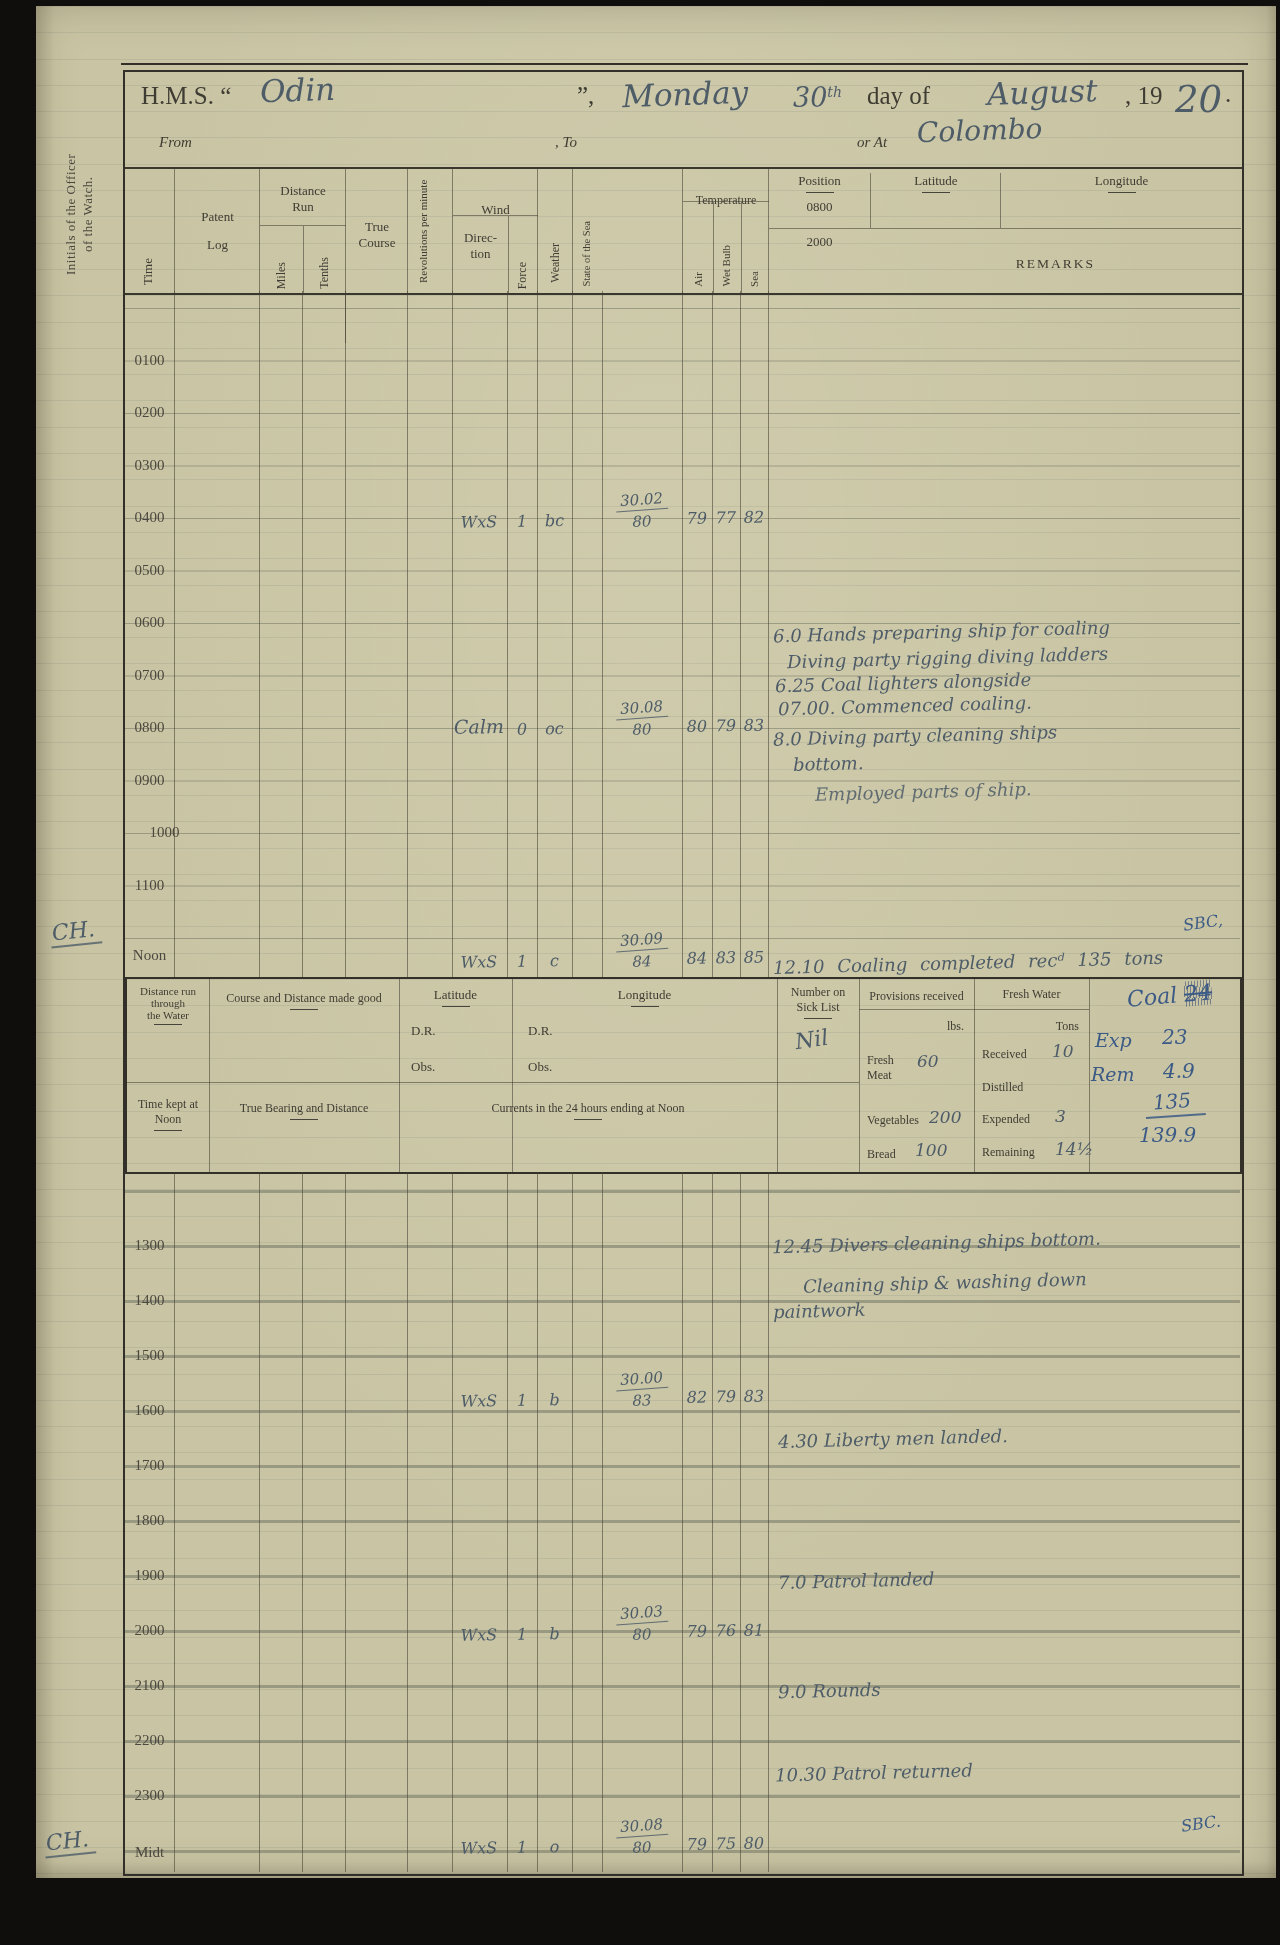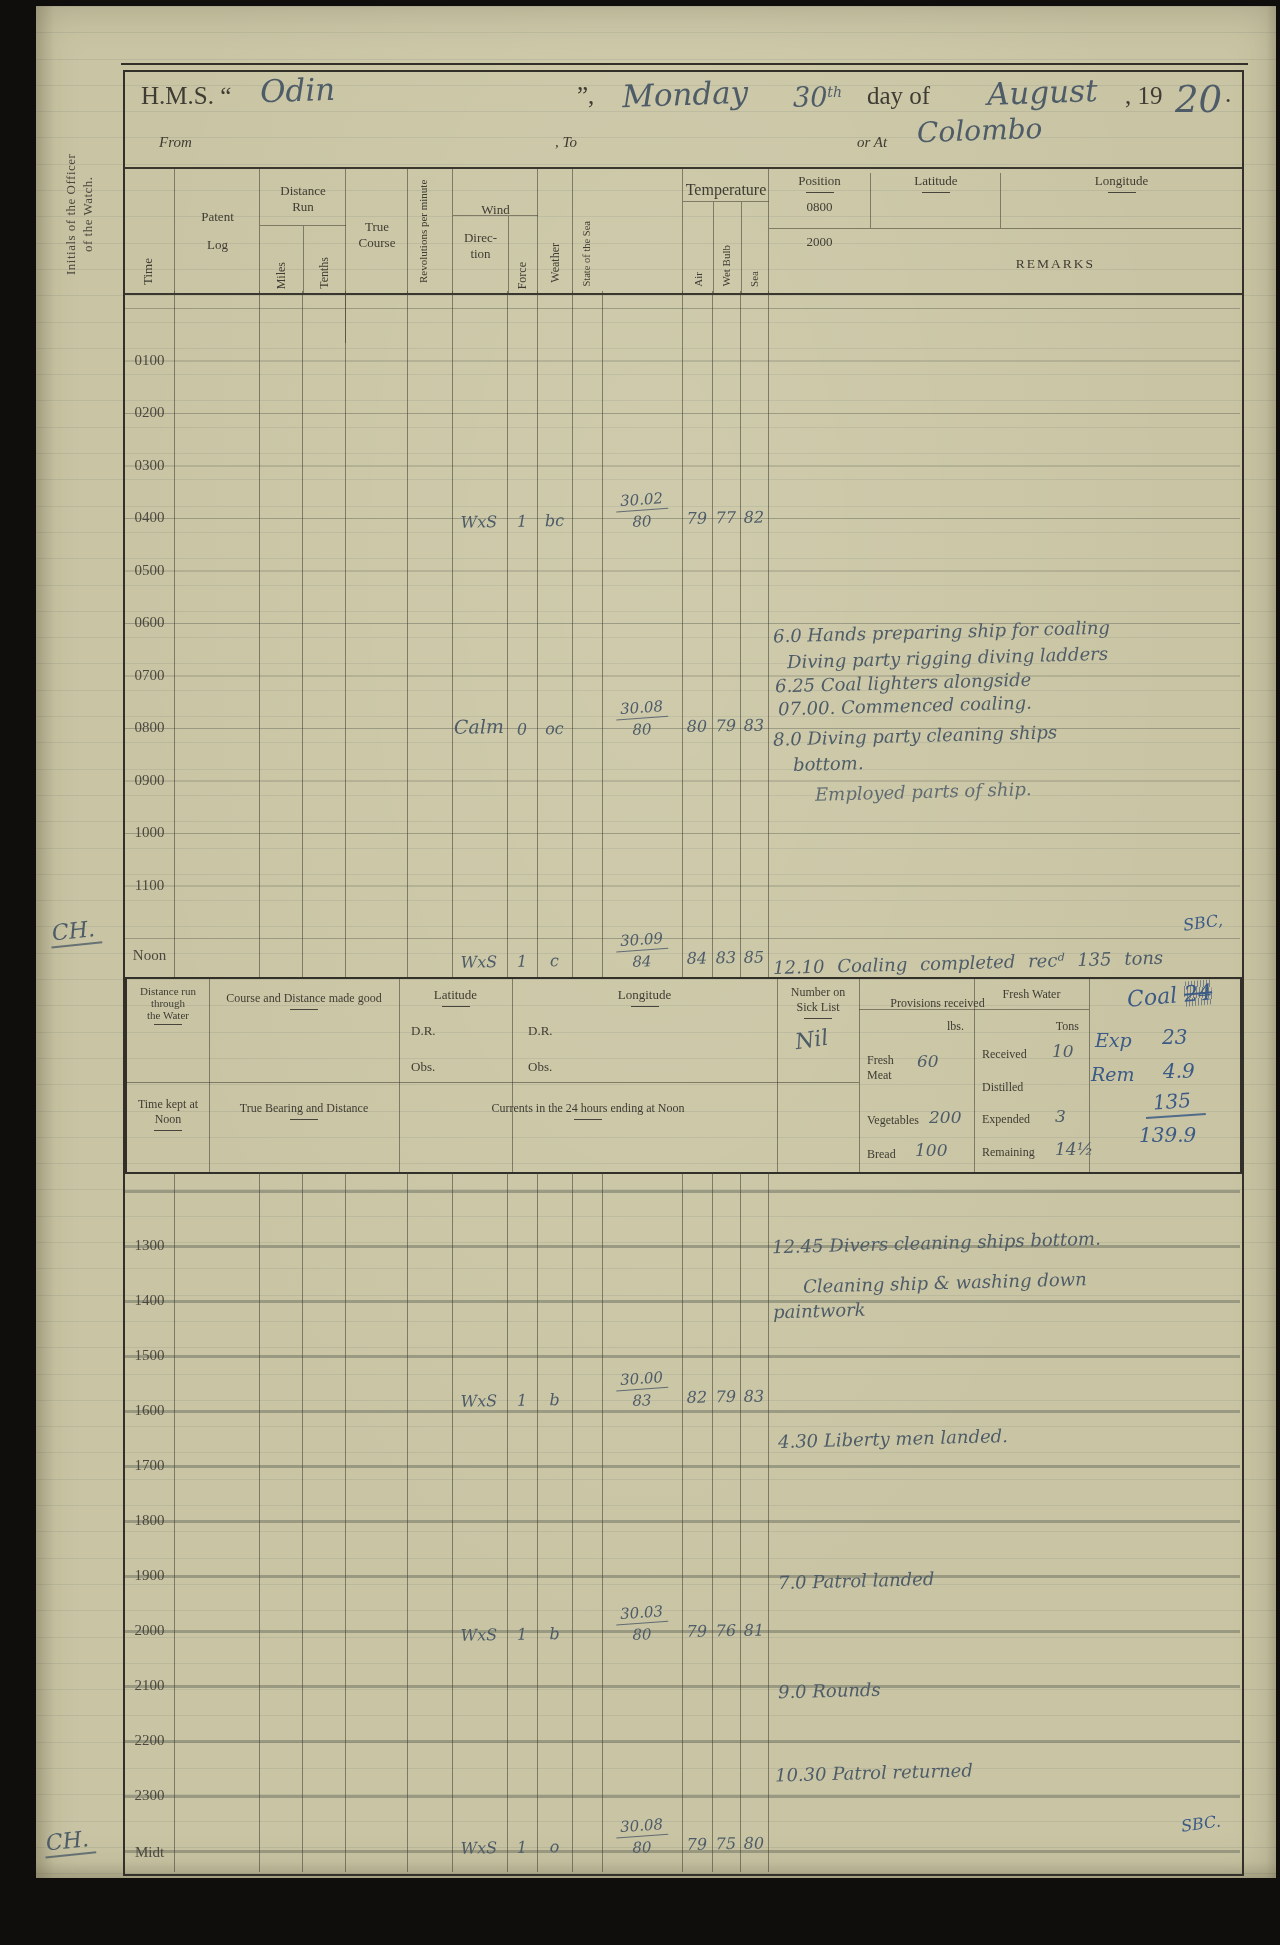--- a/index.html
+++ b/index.html
@@ -141,21 +141,21 @@
           <span style="position:absolute;left:55px;top:0;bottom:0;width:1px;background:var(--ln);"></span>
         </div>
       </div>
       <div class="th" style="left:412px;width:35px;">
         <span class="vt" style="position:absolute;left:10px;bottom:10px;font-size:12px;">Weather</span>
       </div>
       <div class="th" style="left:447px;width:30px;">
         <span class="vt" style="position:absolute;left:8px;bottom:6px;font-size:10.5px;">State of the Sea</span>
       </div>
       <div class="th" style="left:557px;width:86px;">
-        <div style="padding-top:12px;height:18px;font-size:16px;">Temperature</div>
+        <div style="padding-top:24px;height:18px;font-size:12px;">Temperature</div>
         <div class="subline" style="position:absolute;left:0;right:0;top:32px;bottom:0;">
           <span class="vt" style="position:absolute;left:9px;bottom:6px;font-size:11px;">Air</span>
           <span class="vt" style="position:absolute;left:37px;bottom:6px;font-size:11px;">Wet Bulb</span>
           <span class="vt" style="position:absolute;left:65px;bottom:6px;font-size:11px;">Sea</span>
           <span style="position:absolute;left:30px;top:0;bottom:0;width:1px;background:var(--ln);"></span>
           <span style="position:absolute;left:58px;top:0;bottom:0;width:1px;background:var(--ln);"></span>
         </div>
       </div>
       <div class="th" style="left:643px;width:472px;">
         <div style="position:absolute;left:0;right:0;top:0;height:59px;border-bottom:1px solid var(--ln);">
@@ -183,21 +183,21 @@
     <div class="sec tsec">
       <div class="tlabel" style="top:61px;">0100</div>
       <div class="tlabel" style="top:113px;">0200</div>
       <div class="tlabel" style="top:166px;">0300</div>
       <div class="tlabel" style="top:218px;">0400</div>
       <div class="tlabel" style="top:271px;">0500</div>
       <div class="tlabel" style="top:323px;">0600</div>
       <div class="tlabel" style="top:376px;">0700</div>
       <div class="tlabel" style="top:428px;">0800</div>
       <div class="tlabel" style="top:481px;">0900</div>
-      <div class="tlabel" style="top:533px;">1000</div>
+      <div class="tlabel" style="top:533px;padding-left:15px;">1000</div>
       <div class="tlabel" style="top:586px;">1100</div>
       <div class="tlabel" style="top:656px;">Noon</div>
 
       <div class="obs" style="top:205px;">
         <span class="o o-dir hw">WxS</span>
         <span class="o o-force hw">1</span>
         <span class="o o-wx hw">bc</span>
         <span class="o o-baro hw">
               <span class="bt">30.02</span>
               <span class="bb">80</span>
@@ -267,21 +267,21 @@
       <div class="mlab" style="left:385px;width:50px;top:80px;text-align:left;padding-left:16px;font-size:13px;">Obs.</div>
       <div class="mlab prelines" style="left:0;width:82px;top:118px;"><span>Time kept at
 Noon</span><span class="dash" style="display:block;"></span></div>
       <div class="mlab" style="left:82px;width:190px;top:122px;"><span>True Bearing and Distance</span><span class="dash" style="display:block;"></span></div>
       <div class="mlab" style="left:272px;width:378px;top:122px;"><span>Currents in the 24 hours ending at Noon</span><span class="dash" style="display:block;"></span></div>
 
       <div class="mlab prelines" style="left:650px;width:82px;top:6px;"><span>Number on
 Sick List</span><span class="dash" style="display:block;"></span></div>
       <div class="mhw hw" style="left:668px;top:48px;font-size:22px;transform:rotate(-8deg);">Nil</div>
 
-      <div class="mlab" style="left:732px;width:115px;top:17px;padding-left:21px;">Provisions received</div>
+      <div class="mlab" style="left:732px;width:115px;top:10px;">Provisions received</div>
       <div class="mlab" style="left:732px;width:105px;top:40px;text-align:right;">lbs.</div>
       <div class="mlab prelines" style="left:740px;width:40px;top:74px;text-align:left;">Fresh
 Meat</div>
       <div class="mhw hw" style="left:790px;top:72px;">60</div>
       <div class="mlab" style="left:740px;width:60px;top:134px;text-align:left;">Vegetables</div>
       <div class="mhw hw" style="left:802px;top:128px;">200</div>
       <div class="mlab" style="left:740px;width:40px;top:168px;text-align:left;">Bread</div>
       <div class="mhw hw" style="left:788px;top:161px;">100</div>
 
       <div class="mlab" style="left:847px;width:115px;top:8px;">Fresh Water</div>

